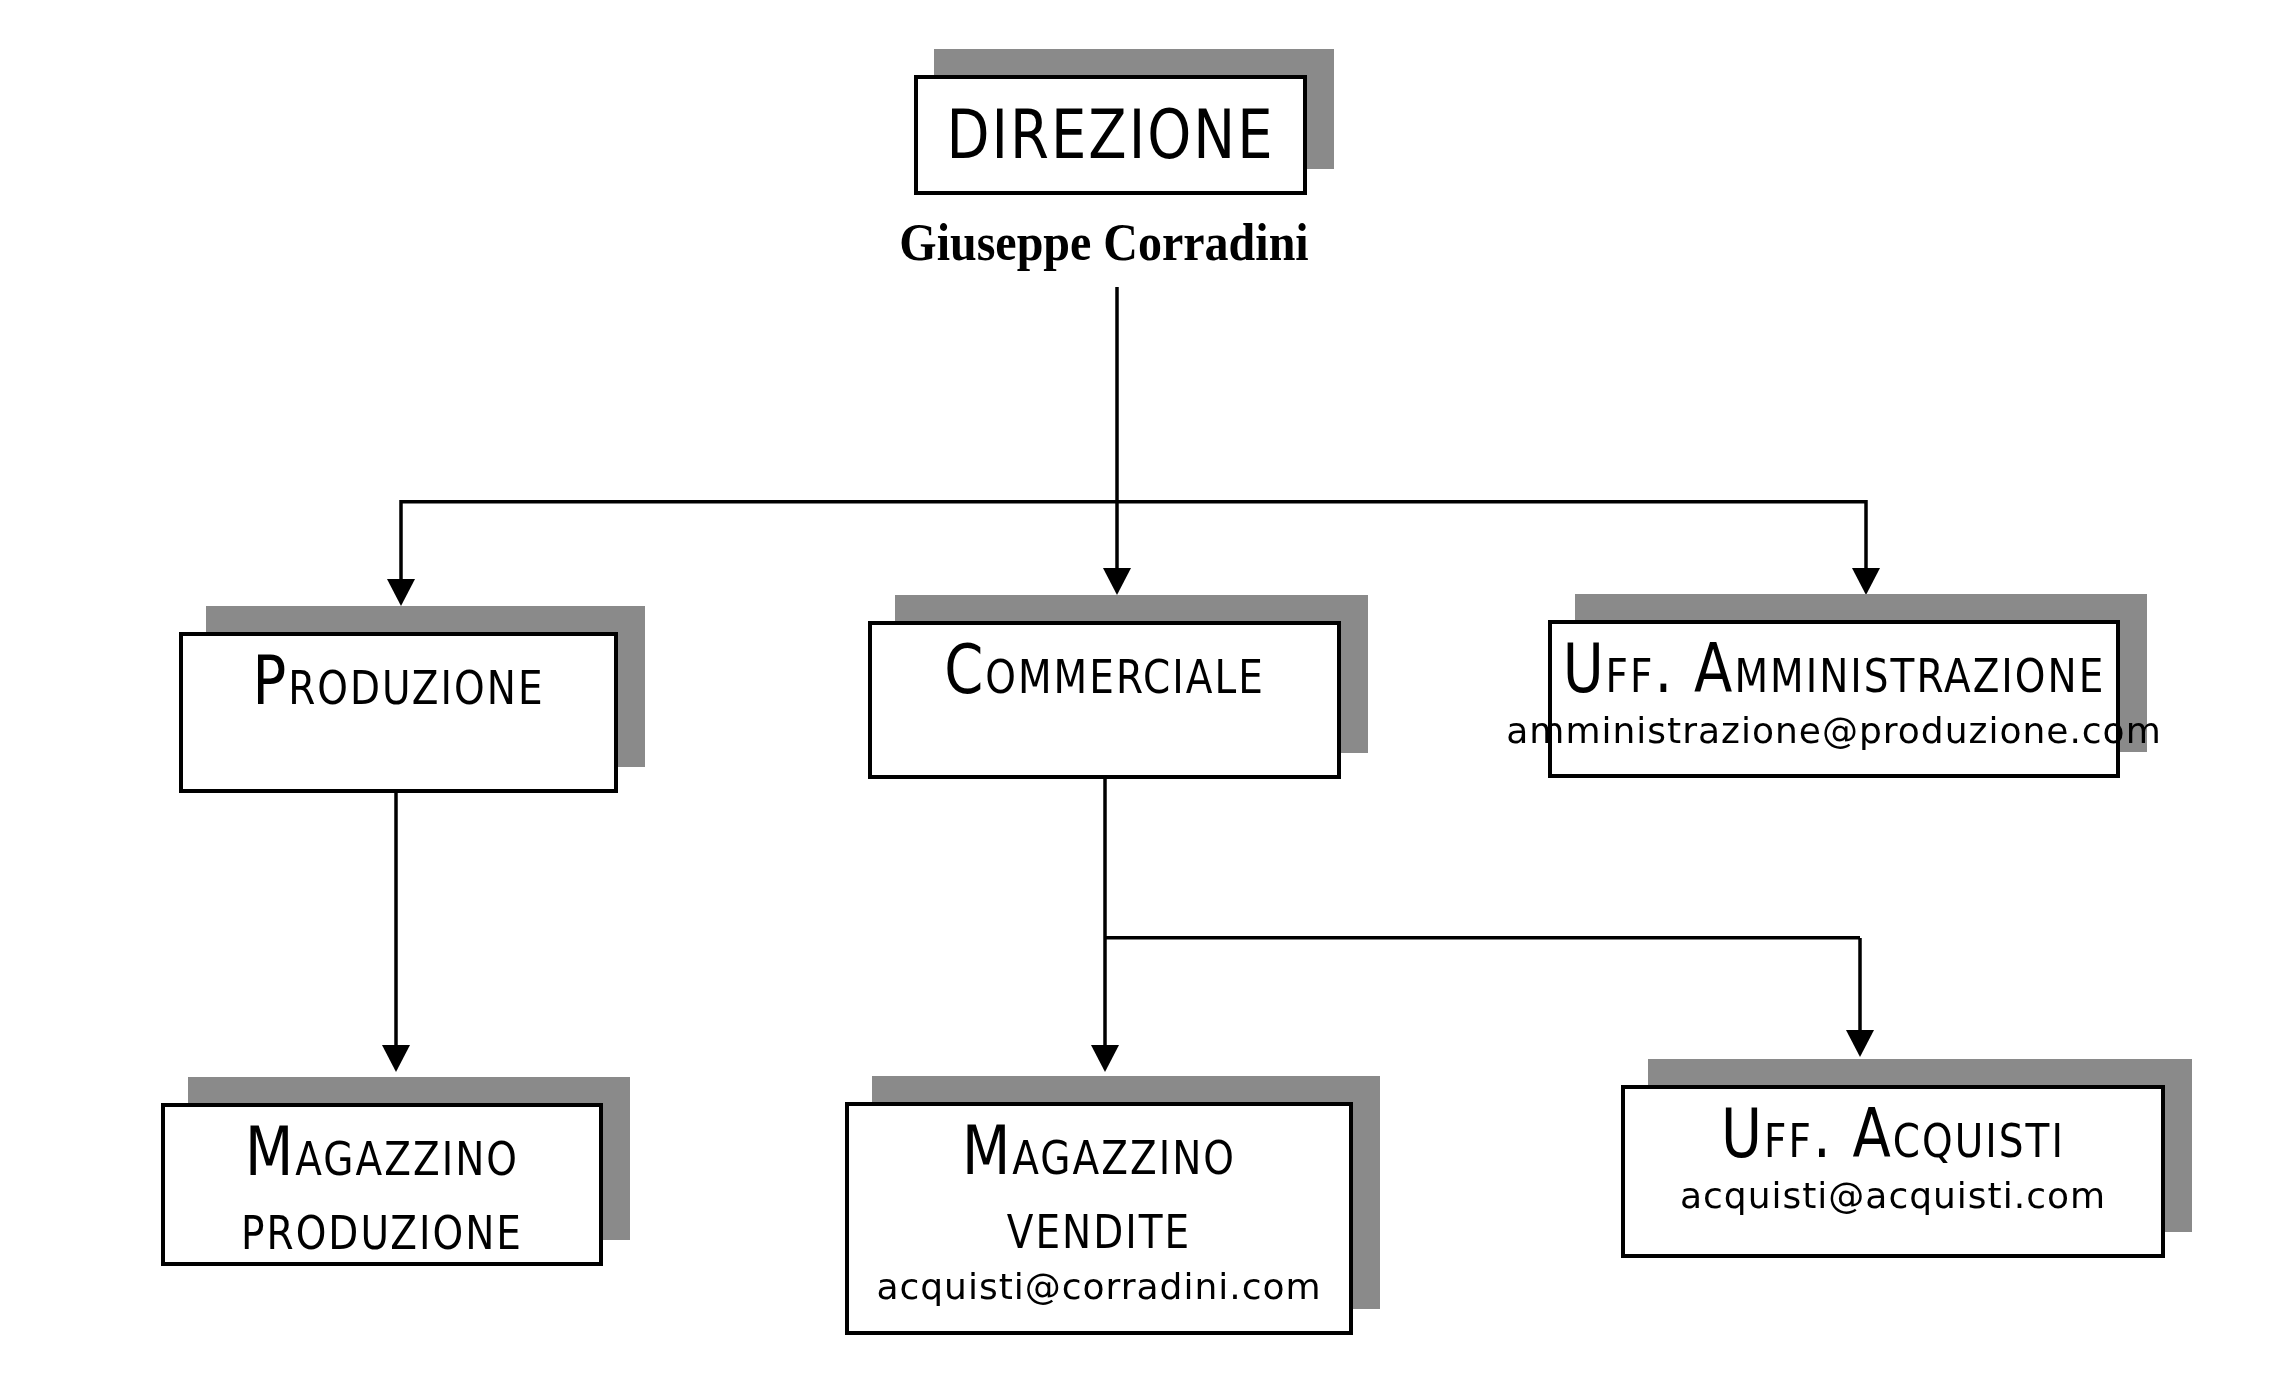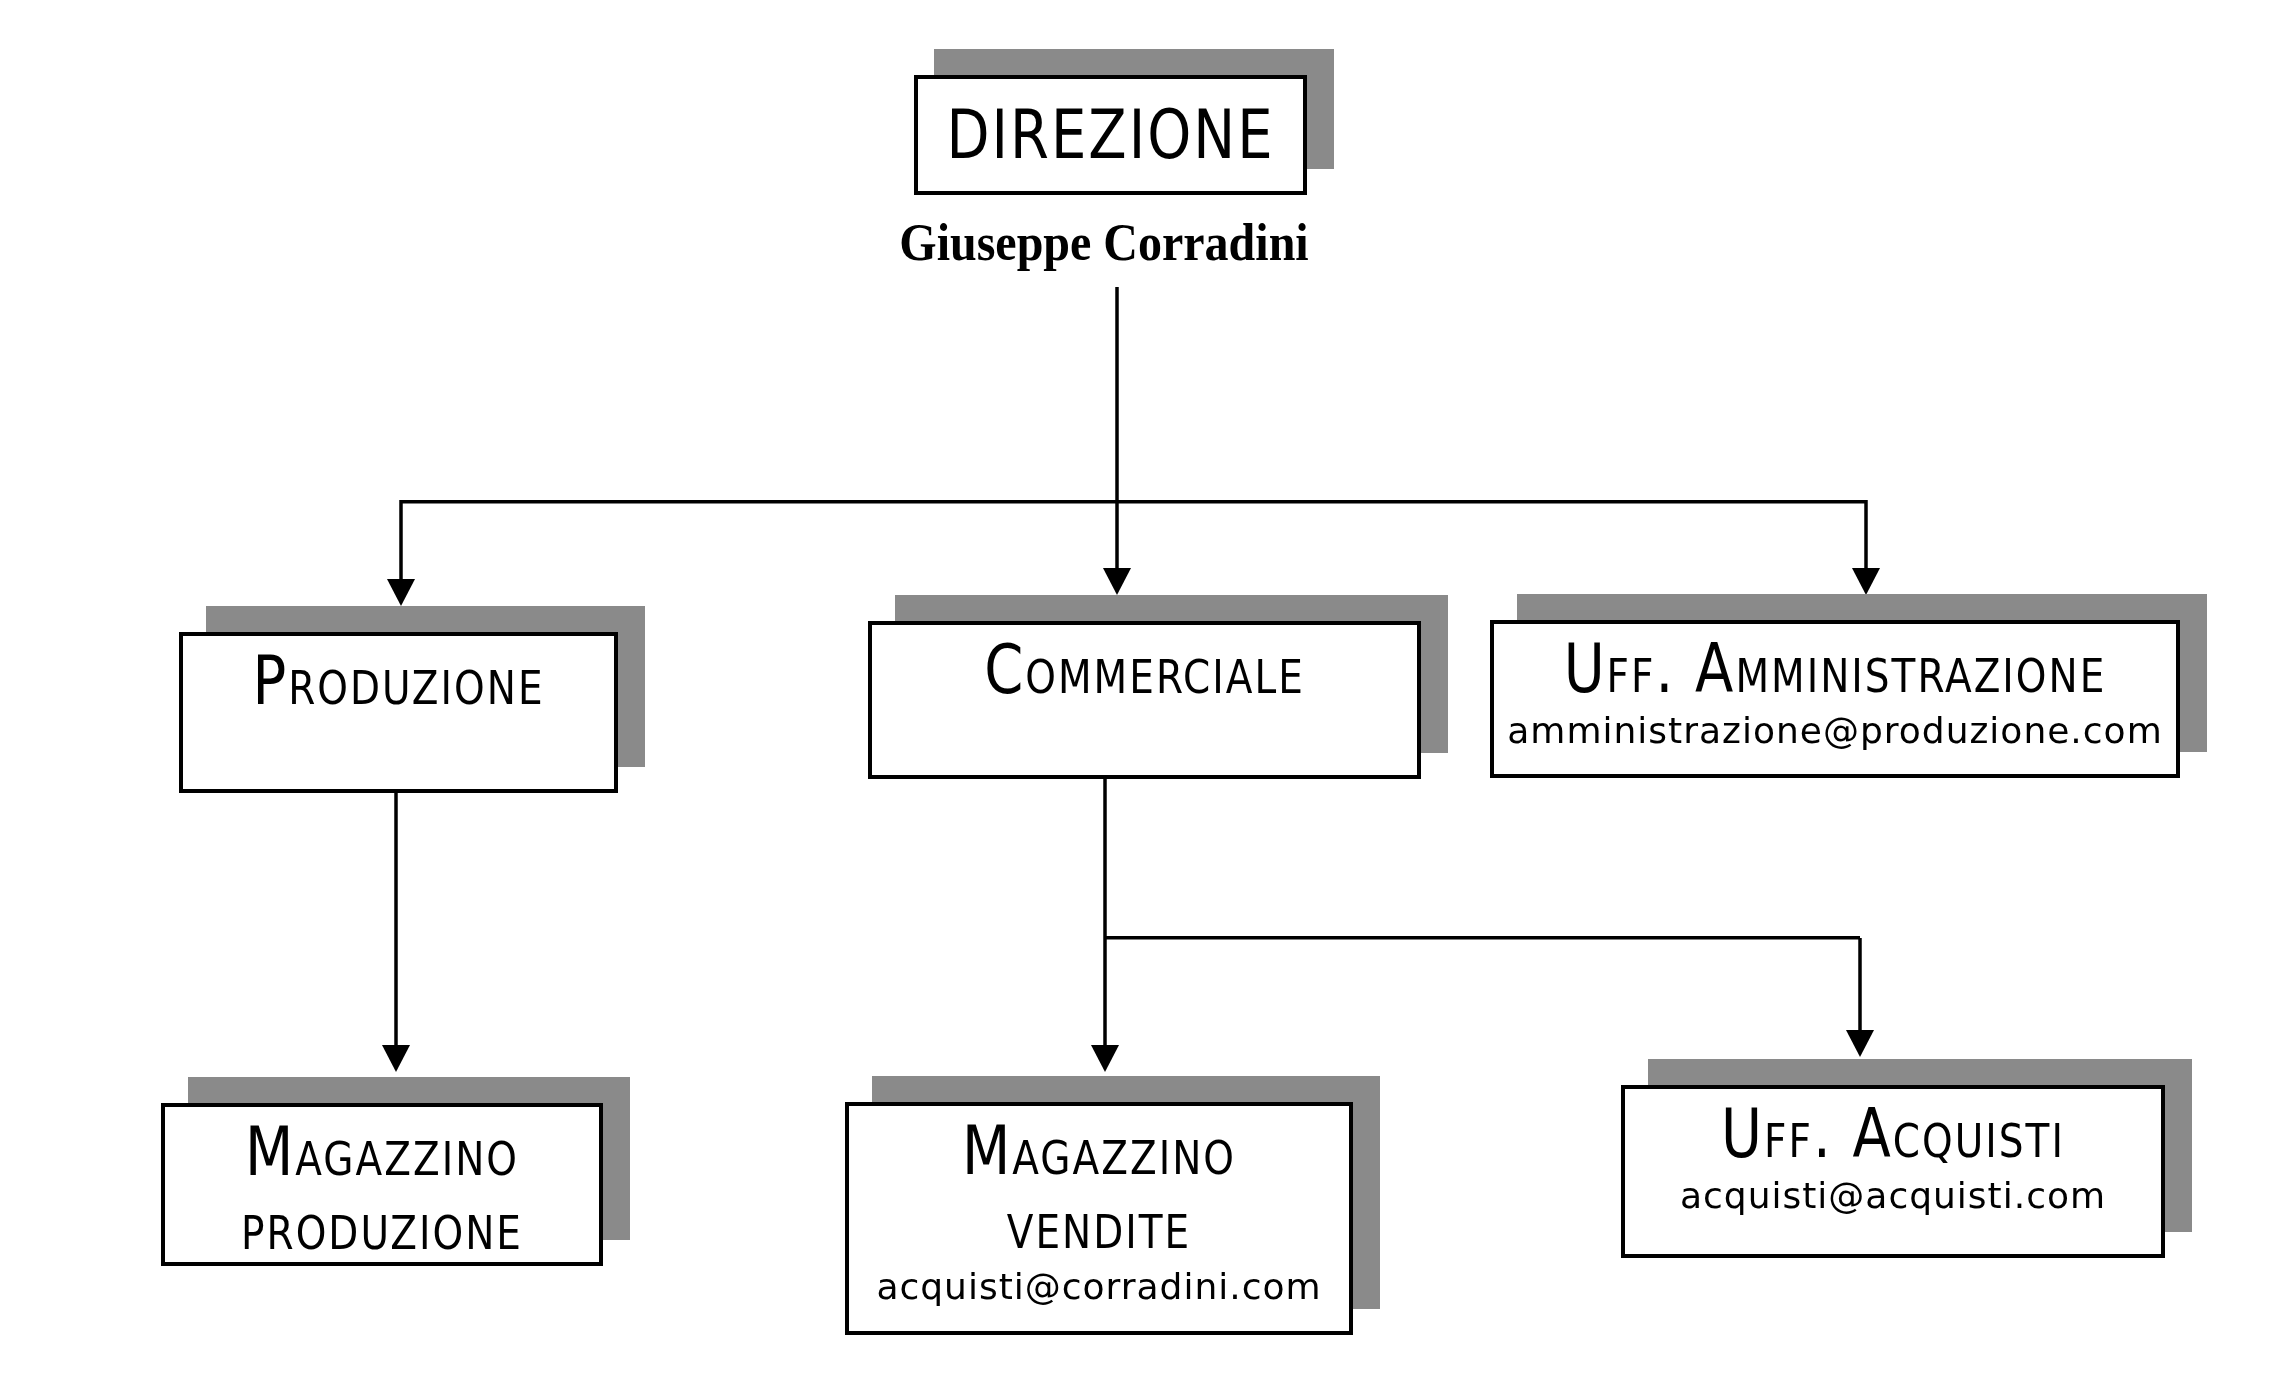--- a/index.html
+++ b/index.html
@@ -76,28 +76,28 @@
 
   <div class="person">Giuseppe Corradini</div>
 
   <div class="node" style="left:179px;top:632px;width:439px;height:161px;">
     <div class="shadow"></div>
     <div class="face">
       <span class="tline">Produzione</span>
     </div>
   </div>
 
-  <div class="node" style="left:868px;top:621px;width:553px;height:158px;">
+  <div class="node" style="left:868px;top:621px;width:473px;height:158px;">
     <div class="shadow"></div>
     <div class="face">
       <span class="tline">Commerciale</span>
     </div>
   </div>
 
-  <div class="node" style="left:1490px;top:620px;width:690px;height:158px;">
+  <div class="node" style="left:1548px;top:620px;width:572px;height:158px;">
     <div class="shadow"></div>
     <div class="face">
       <span class="tline">Uff. Amministrazione</span>
       <span class="email">amministrazione@produzione.com</span>
     </div>
   </div>
 
   <div class="node" style="left:161px;top:1103px;width:442px;height:163px;">
     <div class="shadow"></div>
     <div class="face">

